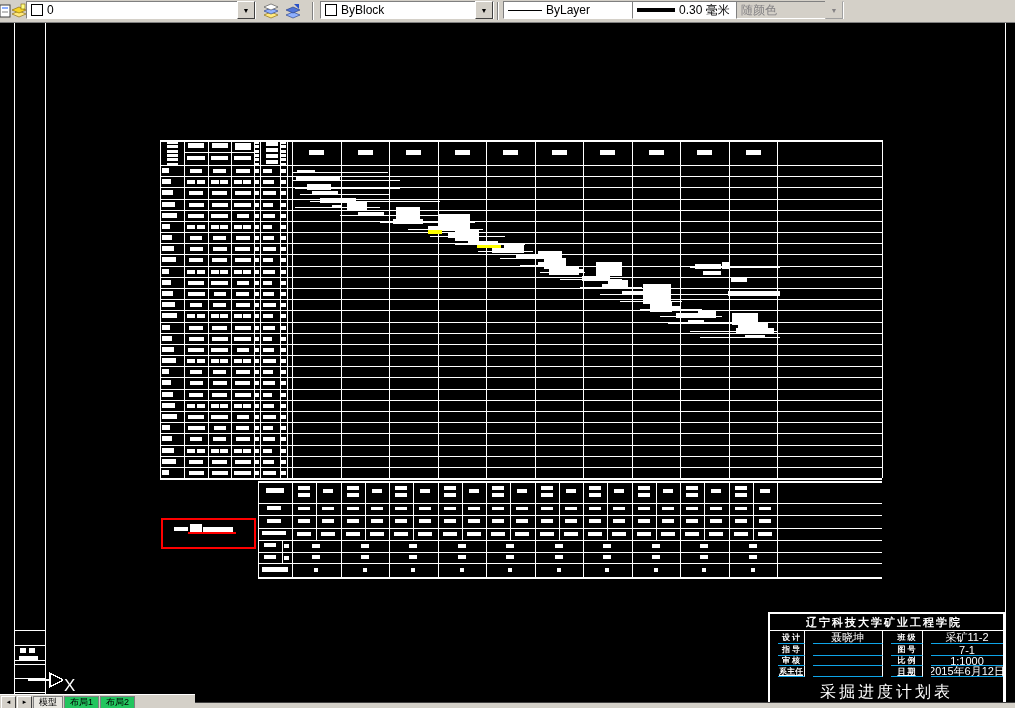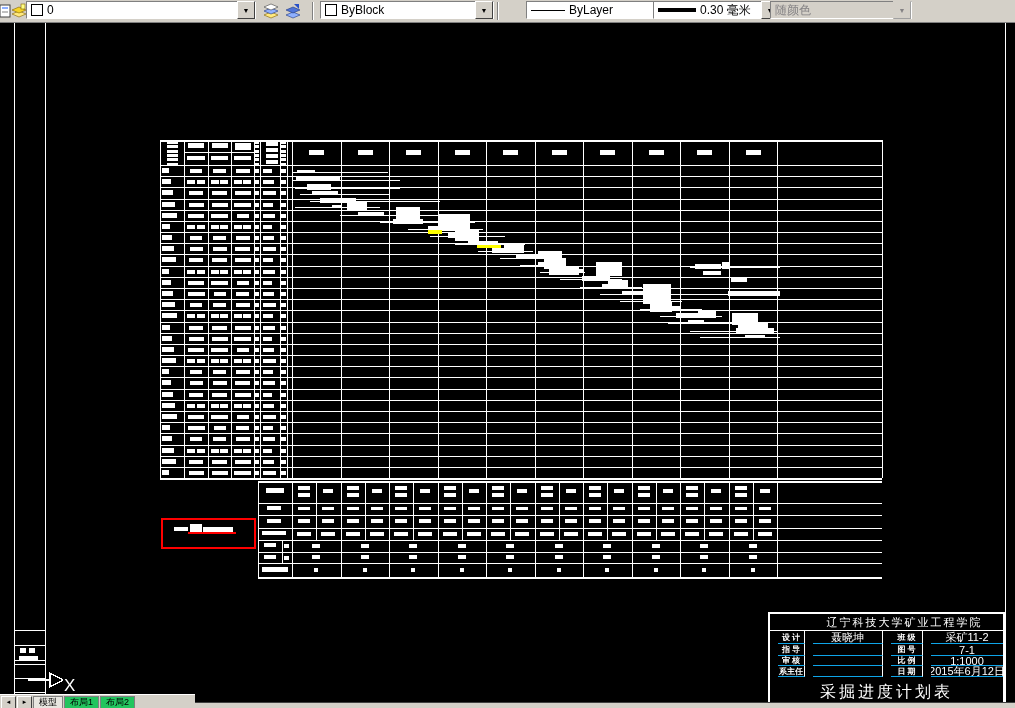--- a/index.html
+++ b/index.html
@@ -20,29 +20,29 @@
   .swatch{width:10px;height:10px;background:#fff;border:1px solid #000;flex:none;}
   .ltsample{width:34px;height:1px;background:#000;flex:none;}
   .lwsample{width:38px;height:4px;background:#000;flex:none;}
   .sep{position:absolute;top:2px;height:18px;width:0;border-left:1px solid #808080;border-right:1px solid #fff;}
   
   svg.dwg{position:absolute;left:0;top:0;z-index:1;}
   .ucsx{fill:#fff;font-size:17px;}
   
   .tblock{position:absolute;left:768px;top:612px;width:237px;height:96px;z-index:2;
           color:#fff;border:2px solid #fff;box-sizing:border-box;background:#000;}
-  .tb-school{height:16px;line-height:16px;text-align:center;font-weight:normal;font-size:11px;
+  .tb-school{height:16px;line-height:16px;font-weight:bold;font-size:11px;
              letter-spacing:2px;border-bottom:1px solid #fff;white-space:nowrap;padding-left:36px;}
   .tb-grid{display:grid;grid-template-columns:35px 78px 40px 80px;}
   .tb-grid div{border-right:1px solid #fff;border-bottom:1px solid #0ea5e9;overflow:hidden;
                white-space:nowrap;display:flex;align-items:center;justify-content:center;margin-left:8px;}
   .tb-grid div:nth-child(4n){border-right:none;}
   .tb-lab{font-size:8px;font-weight:bold;}
   .tb-val{font-size:11px;}
-  .tb-r1 div{height:12px;} .tb-r2 div{height:11px;} .tb-r3 div{height:9px;} .tb-r4 div{height:10px;}
+  .tb-r1 div{height:12px;} .tb-r2 div{height:11px;} .tb-r3 div{height:9px;} .tb-r4 div{height:10px;text-decoration:underline;}
   .tb-title{height:30px;display:flex;align-items:center;justify-content:center;
             font-size:16px;font-weight:normal;letter-spacing:3px;white-space:nowrap;}
   
   .hstrip{position:absolute;left:0;top:702px;width:1015px;height:6px;background:#d4d0c8;
           border-top:1px solid #404040;z-index:3;}
   .tabbar{position:absolute;left:0;top:694px;width:195px;height:14px;background:#d4d0c8;
           border-top:1px solid #fff;display:flex;align-items:center;gap:1px;
           padding:1px 0 0 1px;box-sizing:border-box;z-index:4;}
   .navbtn{width:13px;height:11px;background:#d4d0c8;border:1px solid;
           border-color:#fff #404040 #404040 #fff;font-size:6px;line-height:10px;
@@ -703,29 +703,29 @@
         <polygon points="9,1 14,1 14,6" fill="#2850c8"></polygon>
       </svg>
     </div>
     <div class="sep" style="left:312px"></div>
     <div class="combo" style="left:320px;width:174px">
       <span class="swatch"></span>
       <span>ByBlock</span>
       <span class="arrow">▼</span>
     </div>
     <div class="sep" style="left:497px"></div>
-    <div class="combo" style="left:526px;width:161px">
+    <div class="combo" style="left:503px;width:161px">
       <span class="ltsample"></span>
       <span>ByLayer</span>
       <span class="arrow">▼</span>
     </div>
-    <div class="combo" style="left:653px;width:127px">
+    <div class="combo" style="left:632px;width:127px">
       <span class="lwsample"></span>
       <span>0.30 毫米</span>
       <span class="arrow">▼</span>
     </div>
-    <div class="combo disabled" style="left:770px;width:142px">
+    <div class="combo disabled" style="left:736px;width:108px">
       <span>随颜色</span>
       <span class="arrow">▼</span>
     </div>
   </div>
 
 </div>
 
 </body></html>

